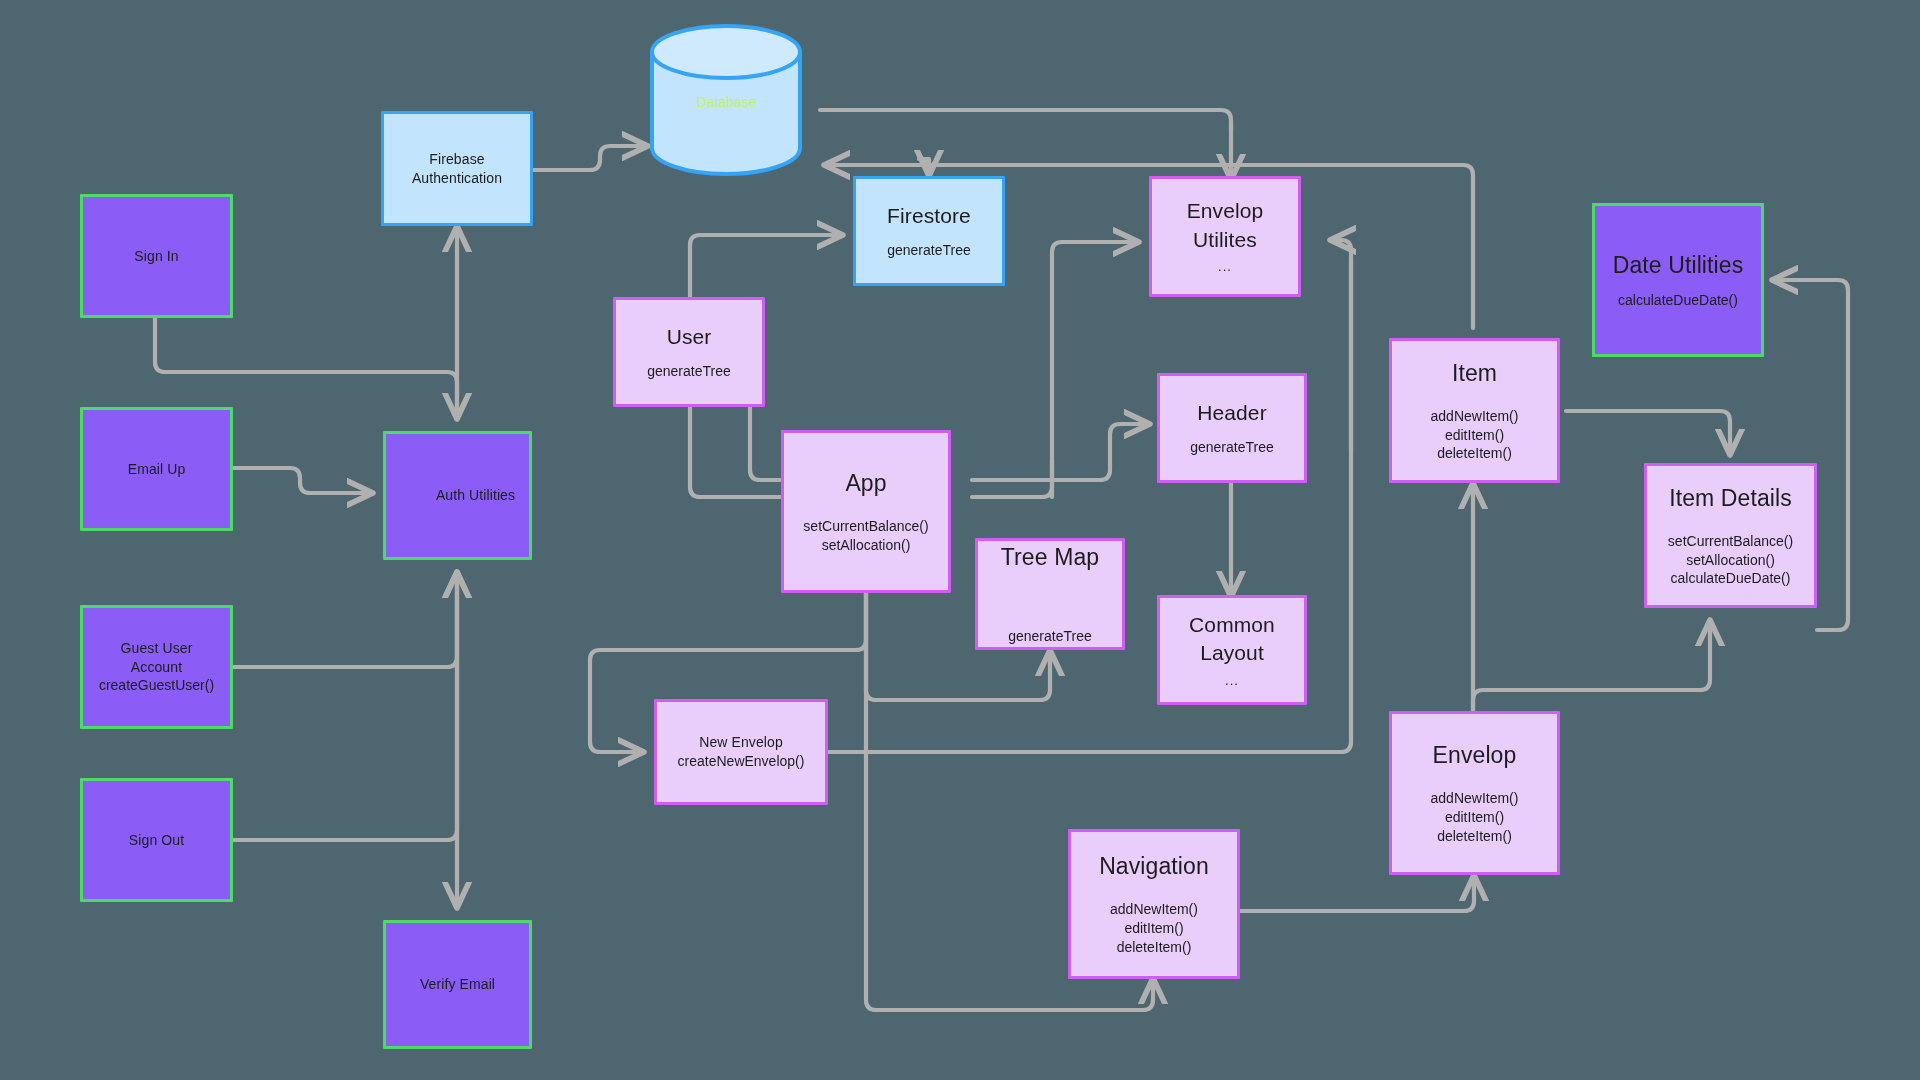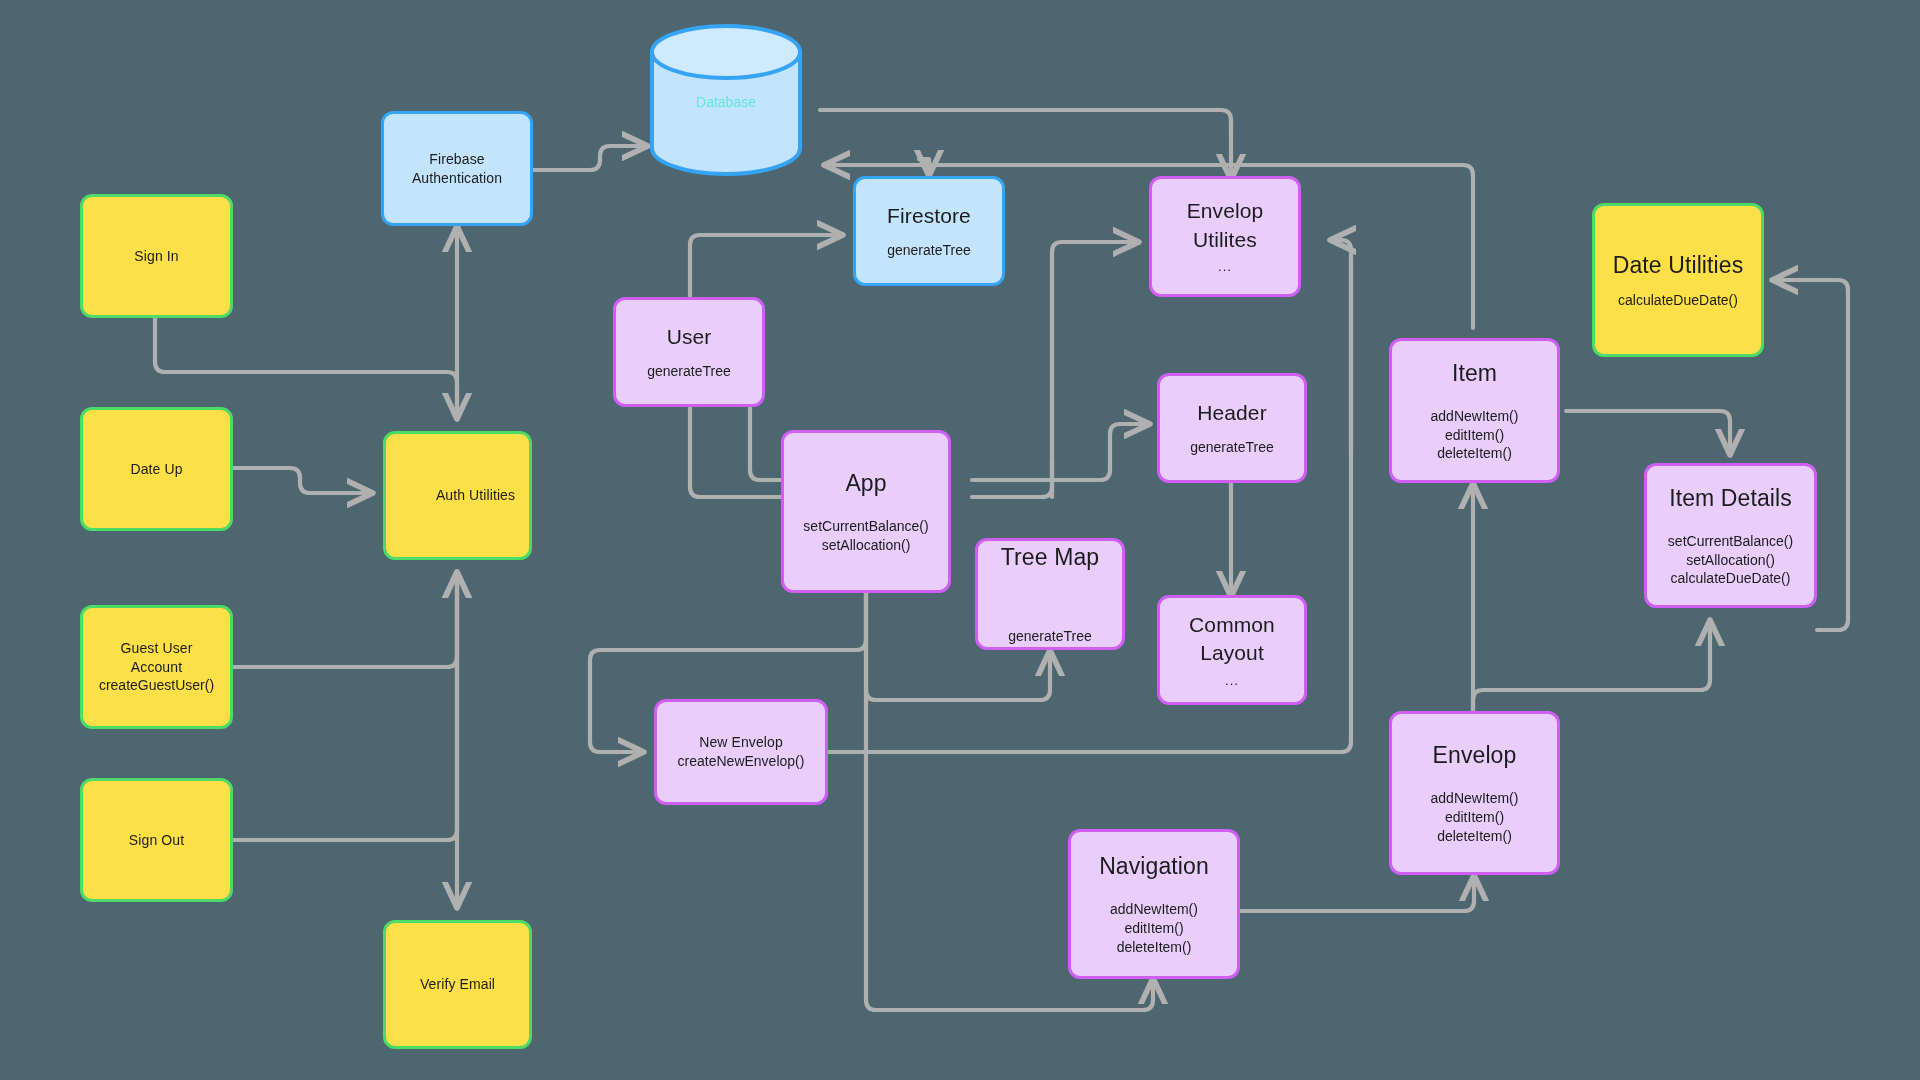--- a/index.html
+++ b/index.html
@@ -25,32 +25,32 @@
     position: absolute;
     left: 0;
     top: 0;
     width: 1920px;
     height: 1080px;
     pointer-events: none;
   }
   .node {
     position: absolute;
     box-sizing: border-box;
-    border-radius: 12px;
+    border-radius: 1px;
     display: flex;
     flex-direction: column;
     align-items: center;
     justify-content: center;
     text-align: center;
     color: #1c1c1c;
     padding: 6px 8px;
     line-height: 1.35;
   }
   .node.green {
-    background: #fde047;
+    background: #8b5cf6;
     border: 3px solid #4ddb67;
   }
   .node.blue {
     background: #c3e4fd;
     border: 3px solid #36a4f4;
   }
   .node.purple {
     background: #e9cdfb;
     border: 3px solid #cf5ef5;
   }
@@ -79,21 +79,21 @@
 
   
   .cylinder {
     position: absolute;
   }
   .cyl-label {
     position: absolute;
     width: 100%;
     text-align: center;
     font-size: 14px;
-    color: #5eead4;
+    color: #bef264;
   }
 </style>
 </head>
 <body>
 
 <div id="canvas">
 
   <svg id="edges" viewBox="0 0 1920 1080" width="1920" height="1080">
     <defs>
       <marker id="ah" viewBox="0 0 10 10" refX="9" refY="5" markerWidth="7" markerHeight="7" orient="auto-start-reverse">
@@ -173,21 +173,21 @@
 
       <path d="M 1351 260 L 1341 260" stroke="none"></path>
     </g>
   </svg>
 
   <div class="node green fs-sm" style="left:80px; top:194px; width:153px; height:124px;">
     <div class="title">Sign In</div>
   </div>
 
   <div class="node green fs-sm" style="left:80px; top:407px; width:153px; height:124px;">
-    <div class="title">Date Up</div>
+    <div class="title">Email Up</div>
   </div>
 
   <div class="node green fs-sm" style="left:80px; top:605px; width:153px; height:124px;">
     <div class="title">Guest User</div>
     <div class="title">Account</div>
     <div class="methods">createGuestUser()</div>
   </div>
 
   <div class="node green fs-sm" style="left:80px; top:778px; width:153px; height:124px;">
     <div class="title">Sign Out</div>

